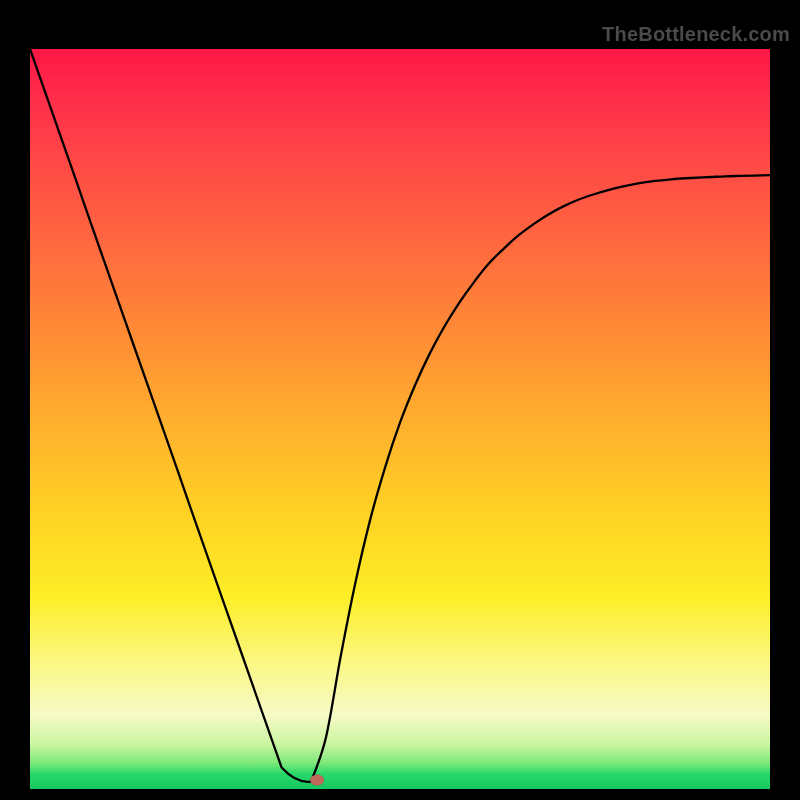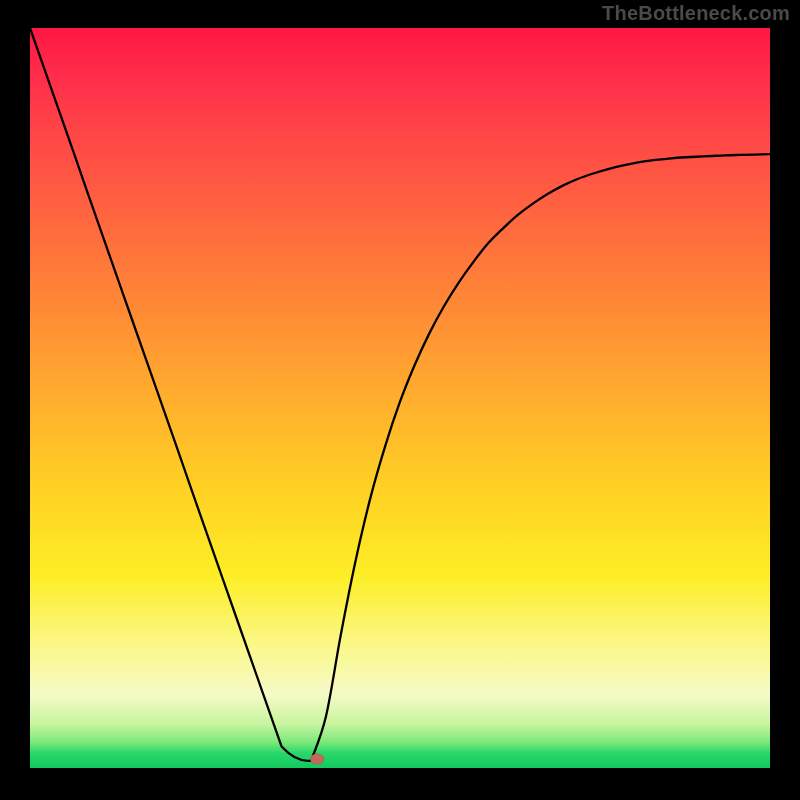--- a/index.html
+++ b/index.html
@@ -9,20 +9,21 @@
     height: 800px;
     overflow: hidden;
     background: #000;
     font-family: Arial, Helvetica, sans-serif;
   }
   .frame {
     position: relative;
     width: 800px;
     height: 648px;
     background: #000;
+    margin-top: 21px;
   }
   .watermark {
     position: absolute;
     top: 2px;
     right: 10px;
     color: #4a4a4a;
     font-size: 20px;
     font-weight: 600;
     letter-spacing: 0.2px;
     z-index: 30;

